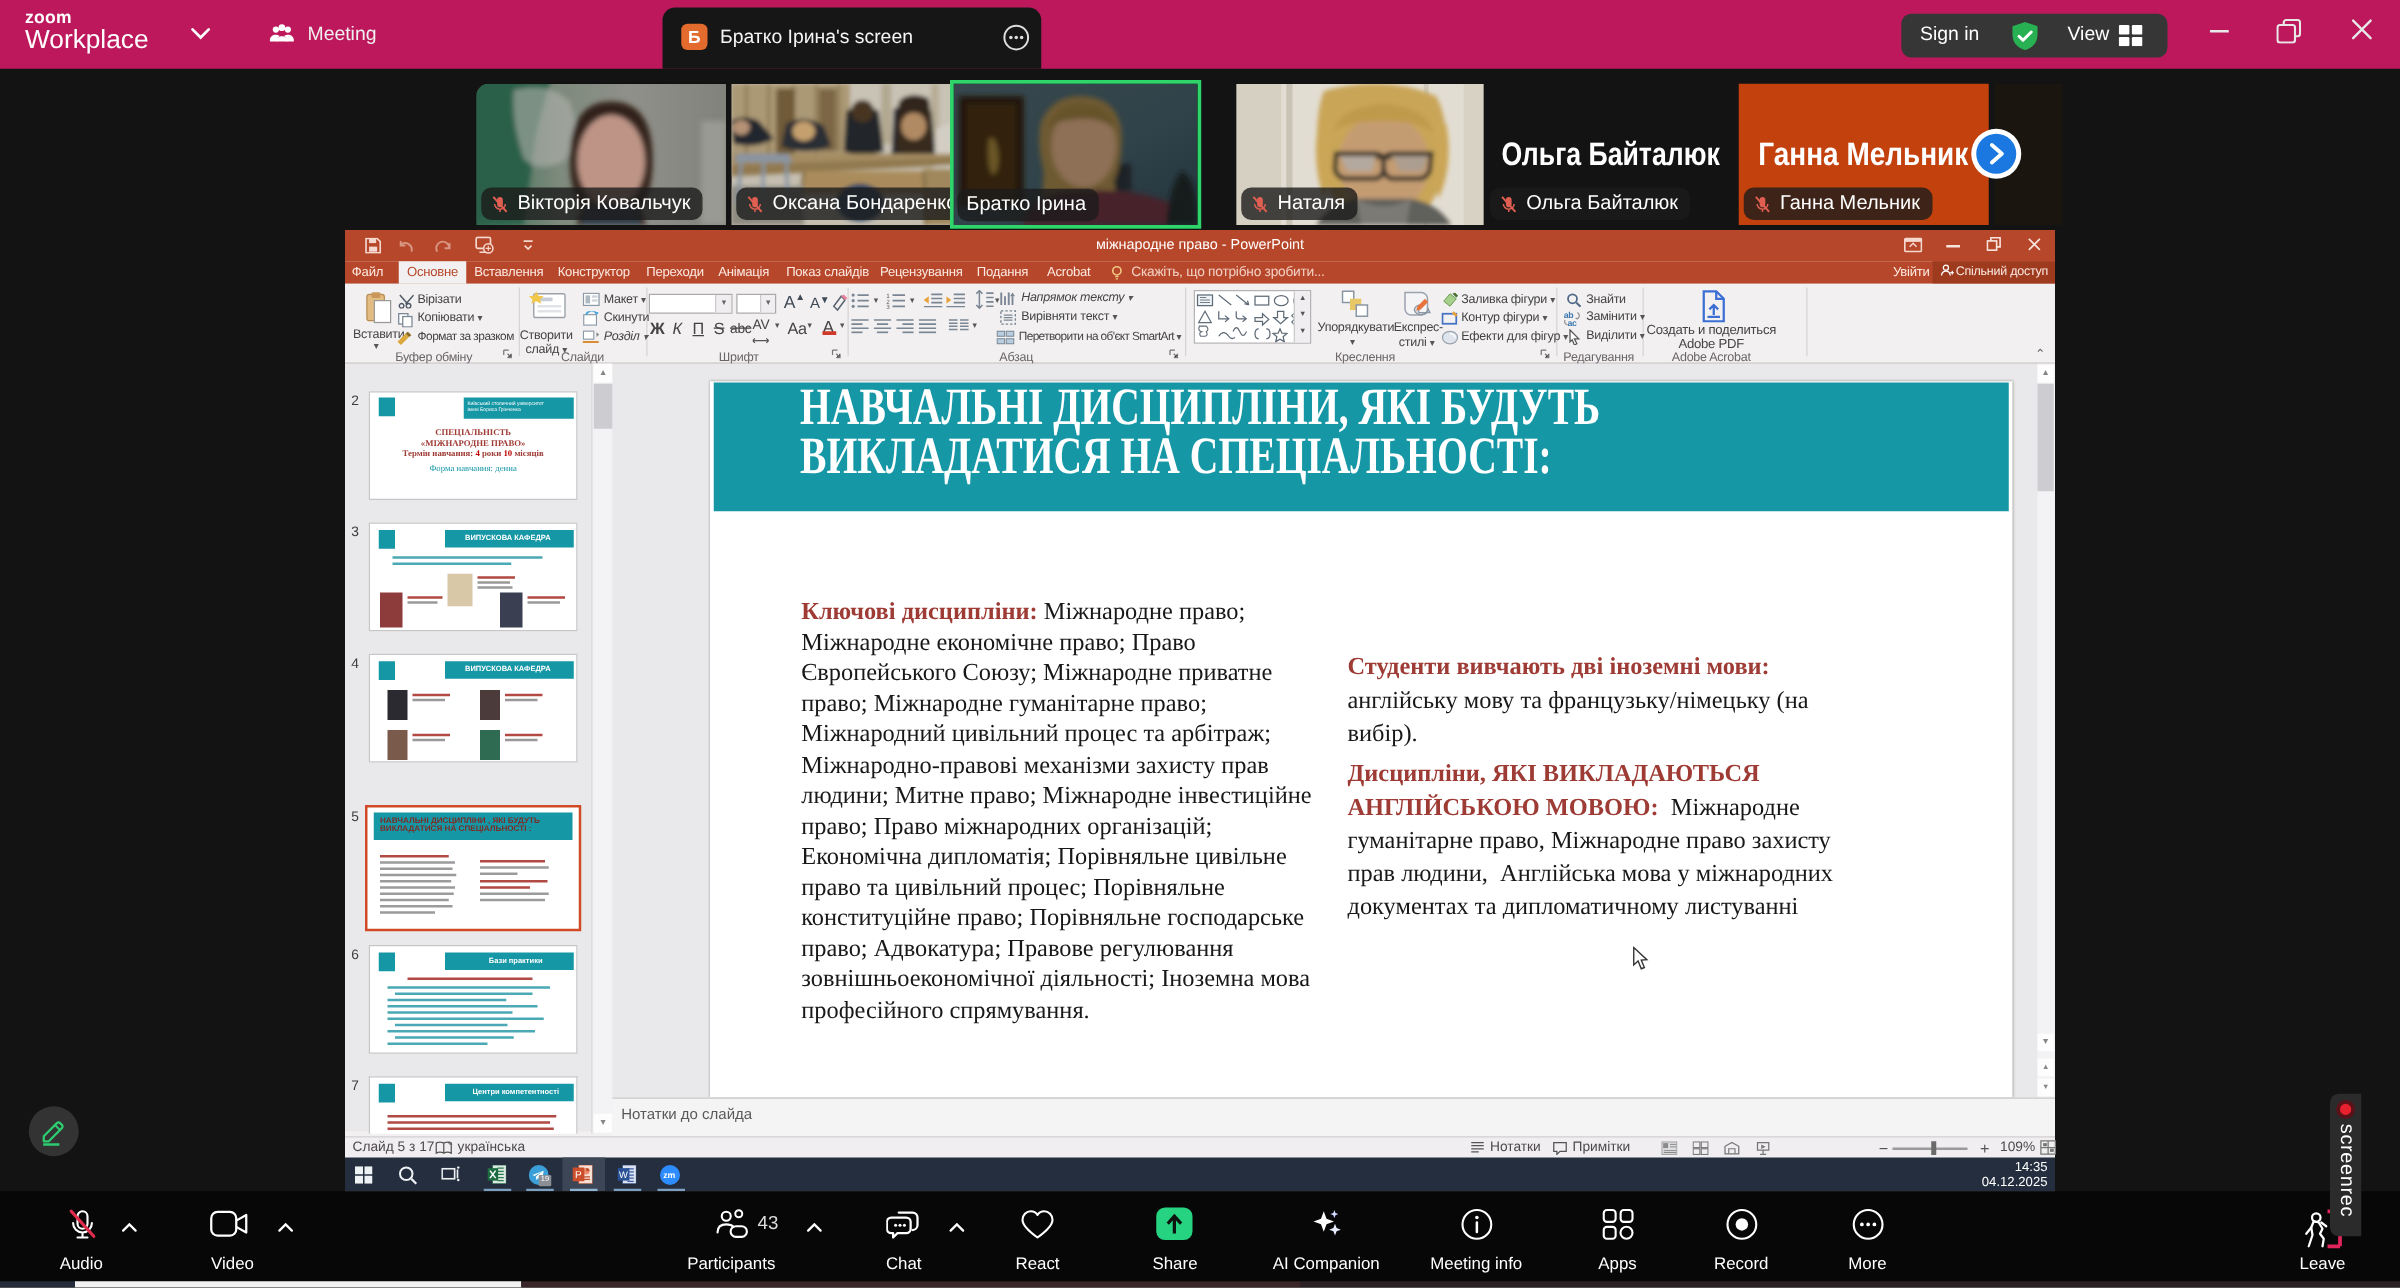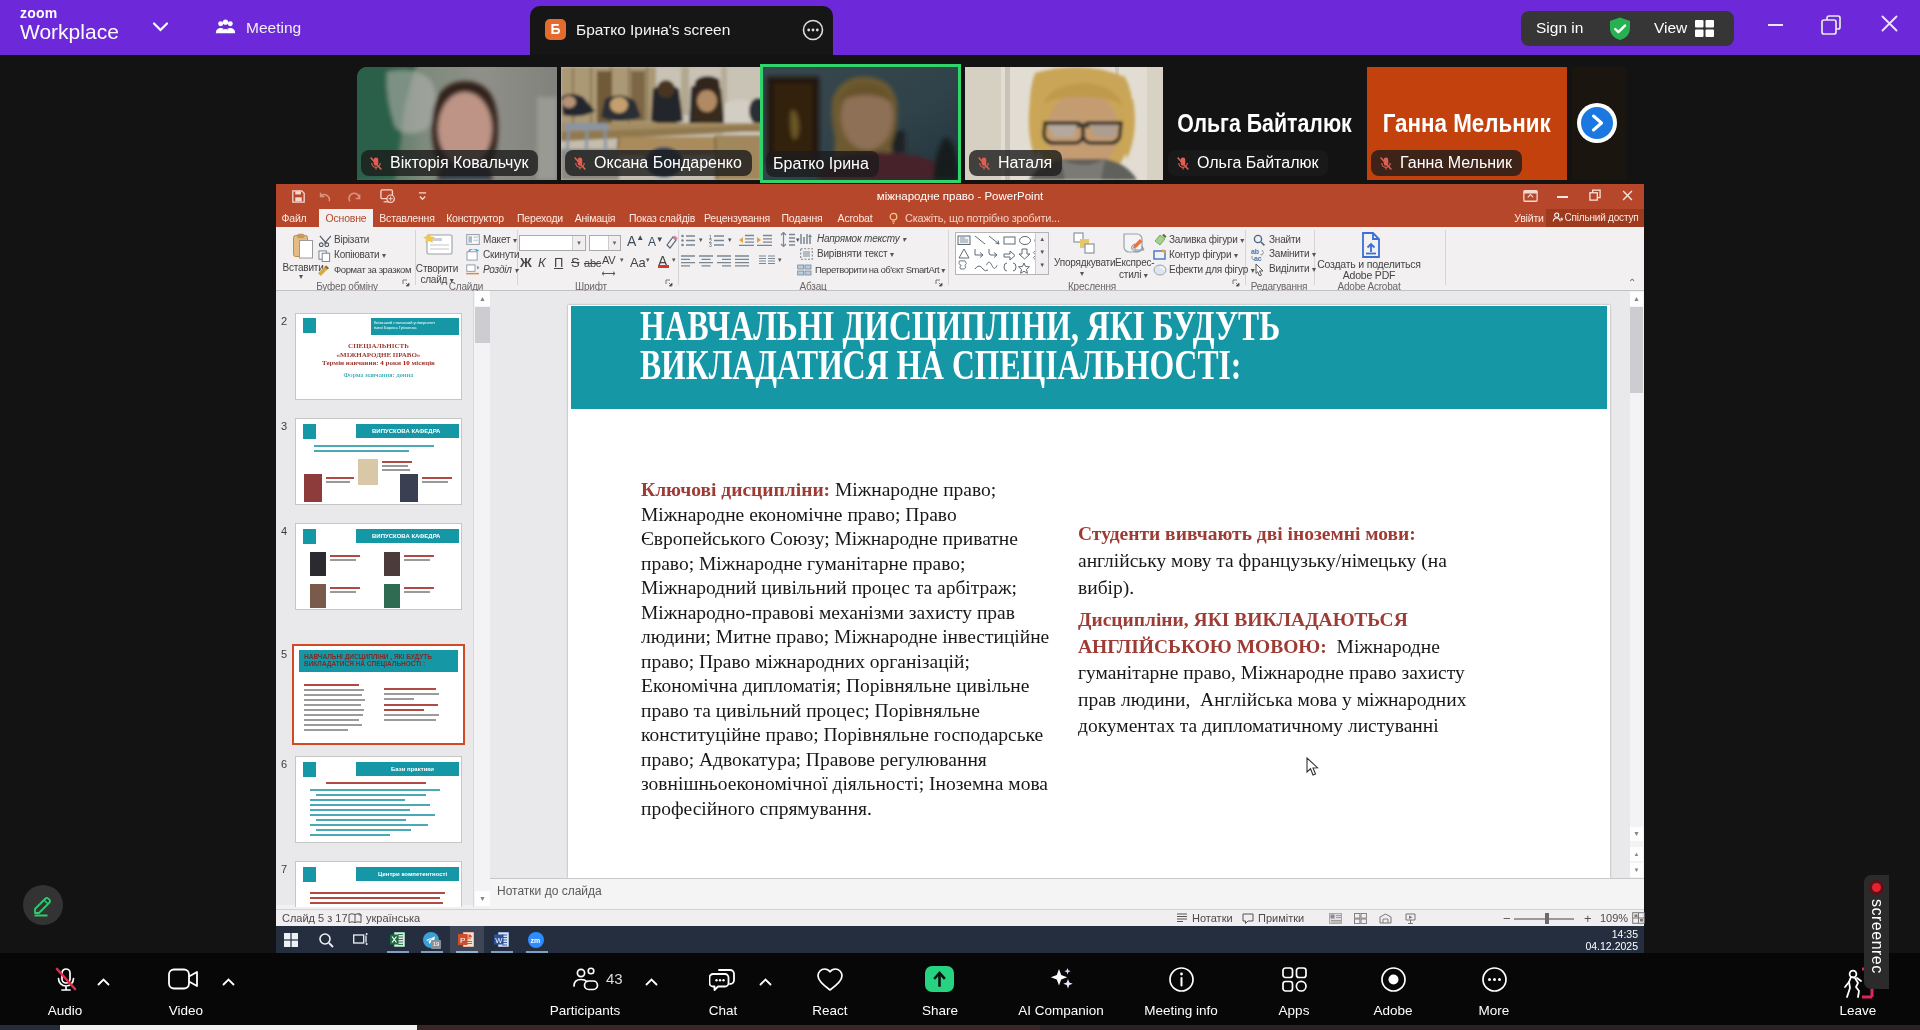--- a/index.html
+++ b/index.html
@@ -1,24 +1,24 @@
 <!DOCTYPE html>
 <html><head>
 <meta charset="utf-8">
 <style>
 * { margin:0; padding:0; box-sizing:border-box; }
 html,body { width:1920px; height:1030px; overflow:hidden; }
 body { background:#131313; font-family:"Liberation Sans", sans-serif; position:relative; }
 .abs { position:absolute; }
 
-#topbar { left:0; top:0; width:1920px; height:55px; background:#6d28d9; }
+#topbar { left:0; top:0; width:1920px; height:55px; background:#be185d; }
 #tab-active { left:530px; top:6px; width:303px; height:49px; background:#161616; border-radius:10px 10px 0 0; }
 #signin-pill { left:1521px; top:11px; width:213px; height:35px; background:#363636; border-radius:8px; }
 
-.vtile { top:12px; height:113px; overflow:hidden; background:#000; }
+.vtile { top:12px; height:113px; overflow:hidden; background:#000;margin-left:24px; }
 .vlabel { position:absolute; left:4px; bottom:4px; height:26px; background:rgba(28,28,28,0.8); border-radius:8px; color:#fff; font-size:16px; display:flex; align-items:center; padding:0 10px 0 7px; white-space:nowrap; }
 .vlabel .mic { margin-right:6px; }
 .bigname { position:absolute; top:0; width:100%; height:113px; display:flex; align-items:center; justify-content:center; color:#fff; font-size:26px; font-weight:bold; white-space:nowrap; }
 .bigname span { transform:scaleX(0.82); transform-origin:center; display:inline-block; }
 
 #ppt { left:276px; top:184px; width:1368px; height:769px; background:#f2f0f1; }
 #ppt-title { left:0; top:0; width:1368px; height:25px; background:#b7472a; color:#fff; }
 #ppt-tabs { left:0; top:25px; width:1368px; height:18px; background:#b7472a; }
 .ptab { position:absolute; top:0; height:18px; color:#fde9e2; font-size:10.5px; line-height:18px; letter-spacing:-0.2px; }
 #ribbon { left:0; top:43px; width:1368px; height:64px; background:#f2f0f1; border-bottom:1px solid #c5c1c2; font-size:10px; letter-spacing:-0.2px; color:#444; }
@@ -901,21 +901,21 @@
       <rect x="15.5" y="2" width="9.5" height="9.5" rx="2.5" stroke="#fff" stroke-width="1.7" fill="none"></rect>
       <rect x="2" y="15.5" width="9.5" height="9.5" rx="2.5" stroke="#fff" stroke-width="1.7" fill="none"></rect>
       <circle cx="20.2" cy="20.2" r="4.8" stroke="#fff" stroke-width="1.7" fill="none"></circle>
     </svg>
   <div class="zlabel" style="left:1224px;">Apps</div>
 
   <svg class="abs" style="left:1380px; top:13px;" width="27" height="27" viewBox="0 0 27 27">
       <circle cx="13.5" cy="13.5" r="11.5" stroke="#fff" stroke-width="1.7" fill="none"></circle>
       <circle cx="13.5" cy="13.5" r="5" fill="#fff"></circle>
     </svg>
-  <div class="zlabel" style="left:1323px;">Adobe</div>
+  <div class="zlabel" style="left:1323px;">Record</div>
 
   <svg class="abs" style="left:1481px; top:13px;" width="27" height="27" viewBox="0 0 27 27">
       <circle cx="13.5" cy="13.5" r="11.5" stroke="#fff" stroke-width="1.7" fill="none"></circle>
       <circle cx="8.5" cy="13.5" r="1.5" fill="#fff"></circle>
       <circle cx="13.5" cy="13.5" r="1.5" fill="#fff"></circle>
       <circle cx="18.5" cy="13.5" r="1.5" fill="#fff"></circle>
     </svg>
   <div class="zlabel" style="left:1424px;">More</div>
 
   <svg class="abs" style="left:1840px; top:10px;" width="40" height="40" viewBox="0 0 40 40">

